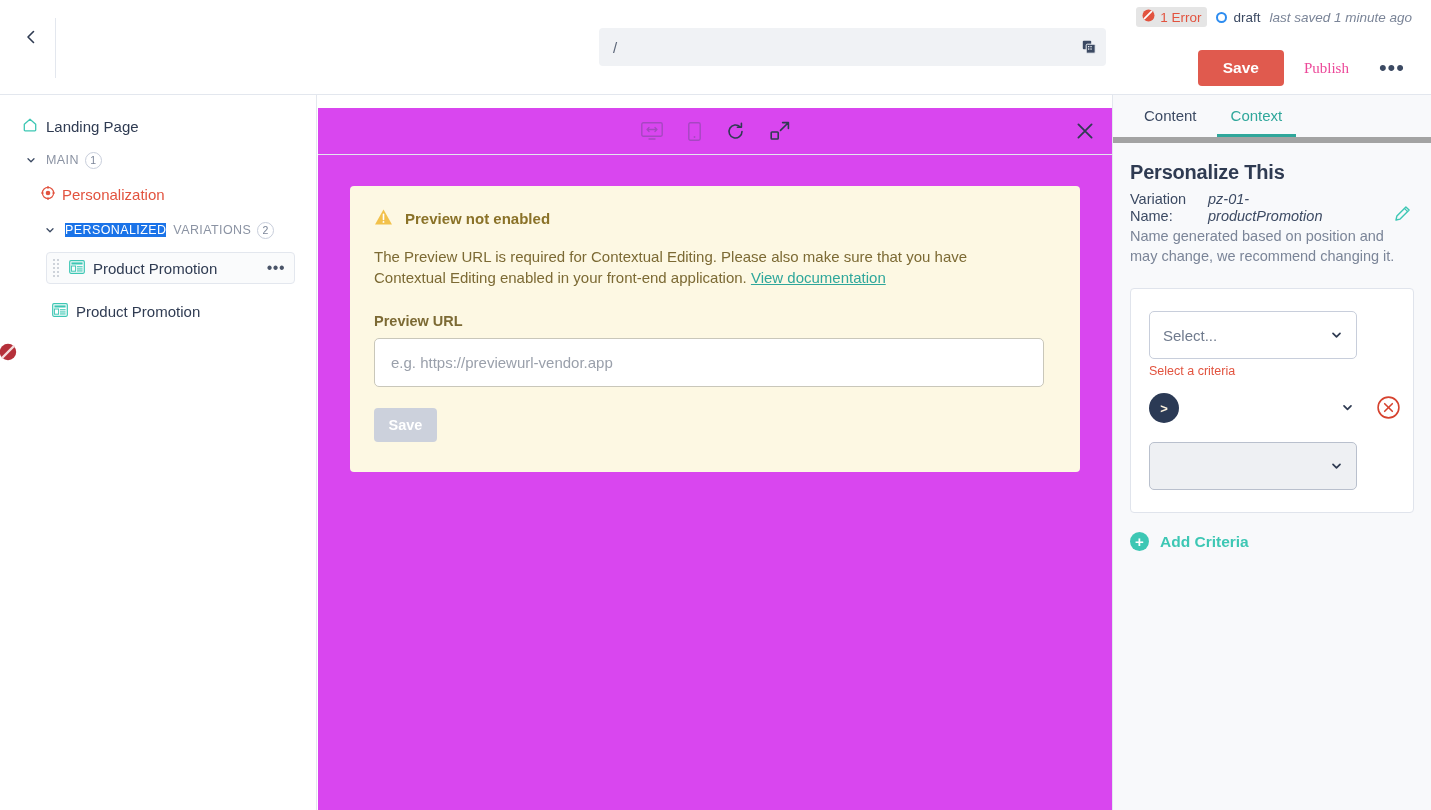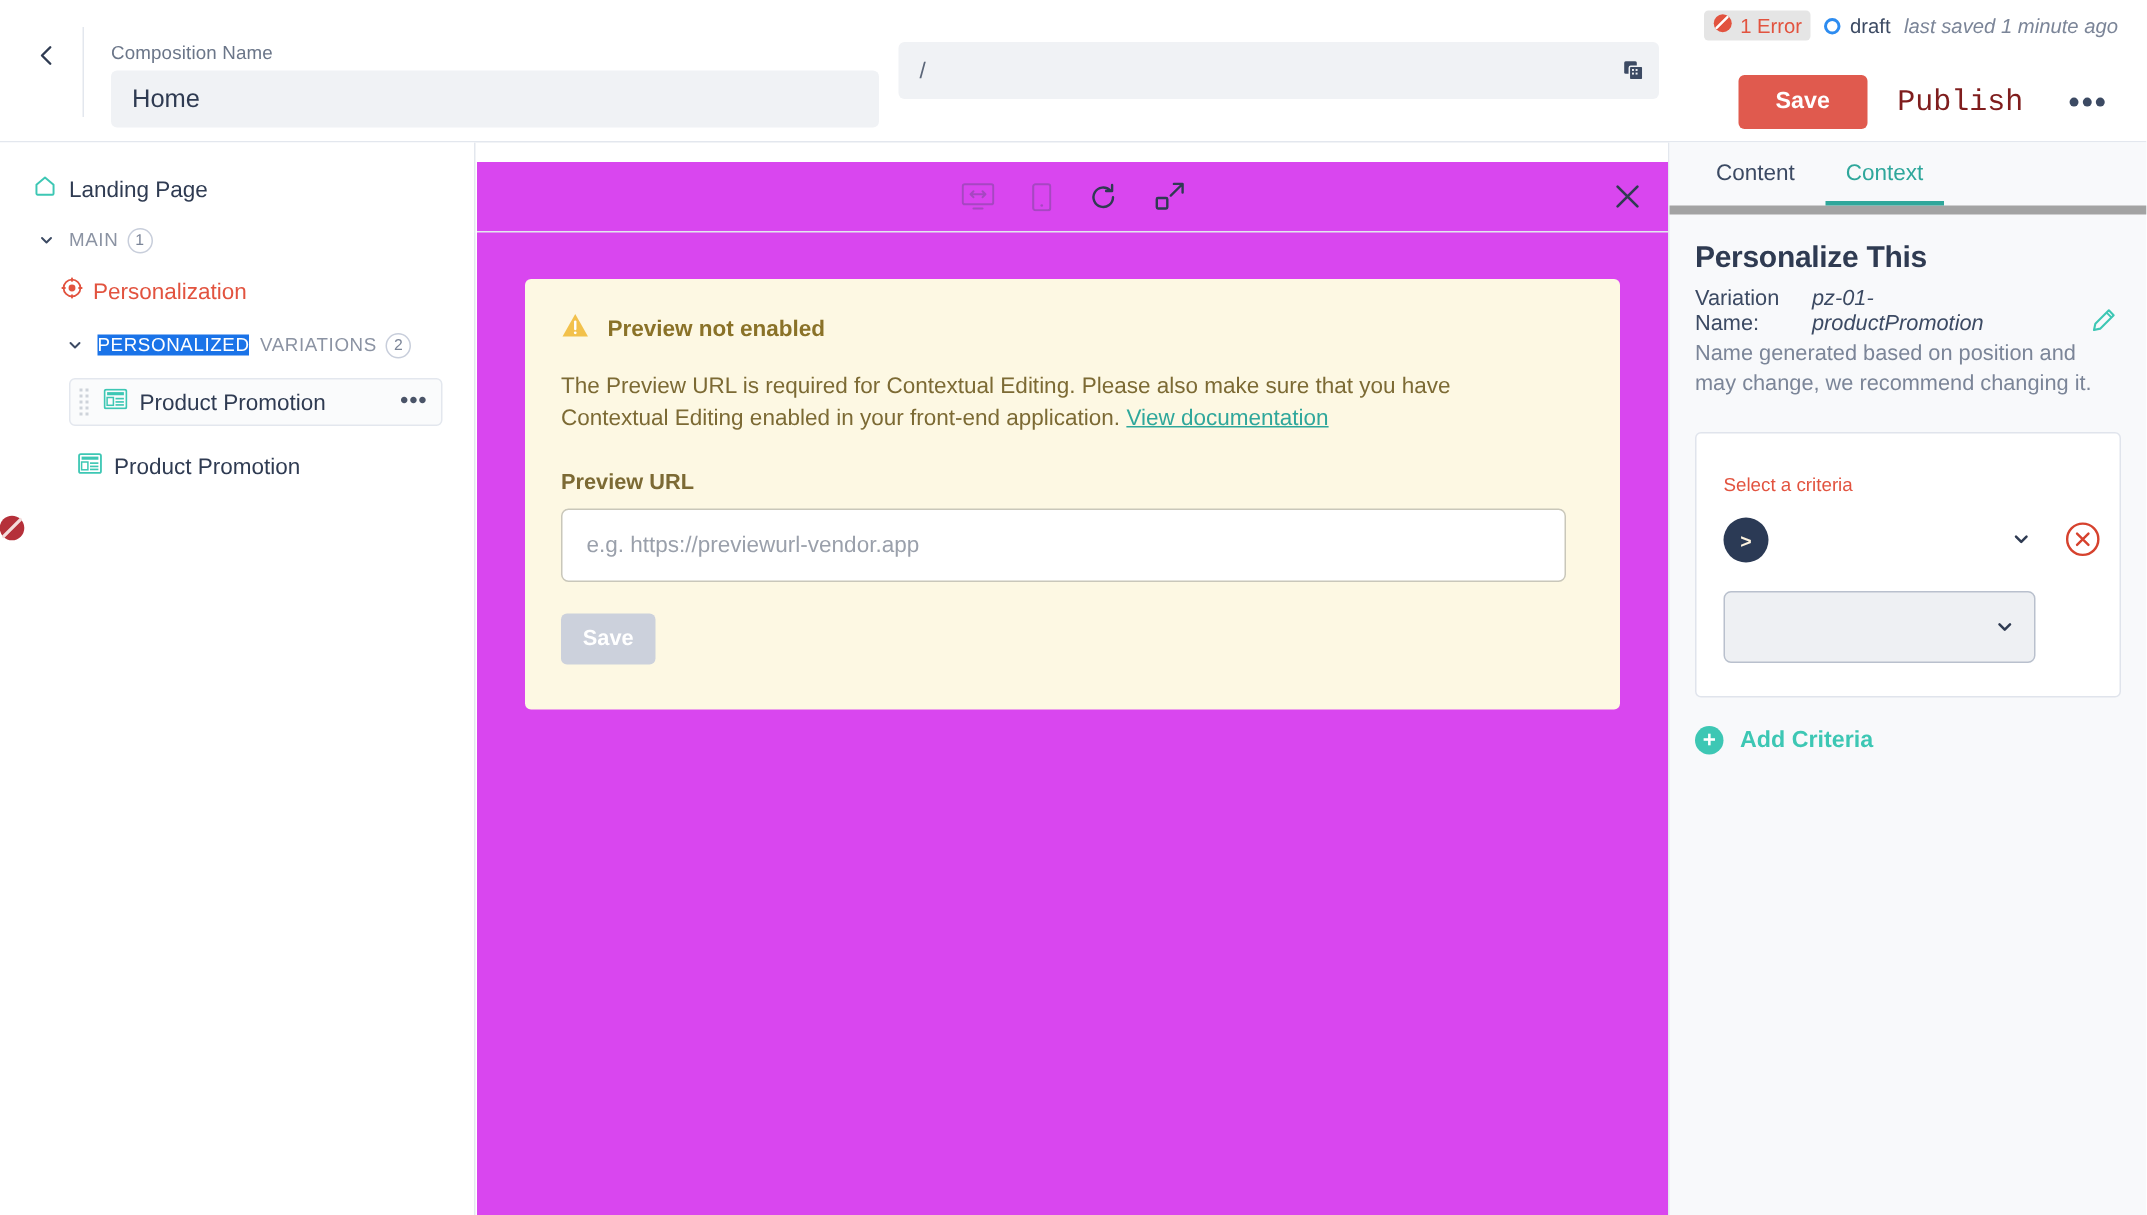--- a/index.html
+++ b/index.html
@@ -59,23 +59,23 @@
   }
   .saved-text { color: #7b8598; font-style: italic; font-size: 13.5px; }
 
   .actions { position: absolute; right: 16px; top: 50px; display: flex; align-items: center; gap: 4px; }
   .btn-save {
     background: #e05a4e; color: #fff; border: none; border-radius: 4px;
     height: 36px; padding: 0 25px; font-size: 15.5px; font-weight: bold;
     cursor: pointer; font-family: inherit;
   }
   .btn-publish {
-    background: transparent; color: #7f1d1d; border: none;
-    height: 36px; padding: 0 16px; font-size: 20px; cursor: default;
-    font-family: Liberation Mono, monospace;
+    background: transparent; color: #ec4899; border: none;
+    height: 36px; padding: 0 16px; font-size: 15px; cursor: default;
+    font-family: Liberation Serif, serif;
   }
   .btn-dots {
     background: transparent; border: none; color: #3c4a63;
     font-size: 22px; line-height: 1; padding: 0 10px; cursor: pointer;
     letter-spacing: 1px;
   }
 
   
   .sidebar {
     position: absolute; left: 0; top: 95px; width: 317px; height: 715px;
@@ -238,26 +238,20 @@
 
     <div class="back-btn">
       <span>
         <svg width="16" height="16" viewBox="0 0 16 16" fill="none">
           <path d="M10.5 2.5L5 8l5.5 5.5" stroke="#2f3b52" stroke-width="1.6" stroke-linecap="round" stroke-linejoin="round"></path>
         </svg>
       </span>
     </div>
     <div class="divider-v"></div>
 
-    <div class="field-group" style="left:74px; top:28px; width:512px;">
-      <span class="field-label">Composition Name</span>
-      <div class="field-box">
-        <span>Home</span>
-      </div>
-    </div>
 
     <div class="field-group" style="left:599px; top:28px; width:507px;">
       <div class="field-box slug">
         <span>/</span>
         <span class="copy-icon">
           <svg width="14" height="14" viewBox="0 0 14 14" fill="none">
             <rect x="0.8" y="0.8" width="8.4" height="8.4" rx="1" fill="#3c4a63"></rect>
             <rect x="4.2" y="4.2" width="9" height="9" rx="1" fill="#3c4a63" stroke="#f0f2f5" stroke-width="1"></rect>
             <rect x="6" y="6" width="1.3" height="1.3" fill="#f0f2f5"></rect>
             <rect x="8.4" y="6" width="1.3" height="1.3" fill="#f0f2f5"></rect>
@@ -463,20 +457,28 @@
             <path d="M11.9 1.9l3.2 3.2-9 9-4.1.9.9-4.1 9-9z" stroke="#3dc7b4" stroke-width="1.4" stroke-linejoin="round"></path>
             <path d="M10.4 3.4l3.2 3.2" stroke="#3dc7b4" stroke-width="1.3"></path>
           </svg>
         </span>
       </div>
 
       <div class="meta-note">Name generated based on position and may change, we recommend changing it.</div>
 
       <div class="criteria-card">
 
+        <div class="sel">
+          <span>Select...</span>
+          <span class="chev">
+            <svg width="13" height="13" viewBox="0 0 13 13" fill="none">
+                <path d="M3 4.8l3.5 3.5L10 4.8" stroke="#2f3b52" stroke-width="1.7" stroke-linecap="round" stroke-linejoin="round"></path>
+              </svg>
+          </span>
+        </div>
         <div class="sel-error">Select a criteria</div>
 
         <div class="op-row">
           <span class="op-badge">&gt;</span>
           <span class="op-chev">
             <svg width="13" height="13" viewBox="0 0 13 13" fill="none">
                 <path d="M3 4.8l3.5 3.5L10 4.8" stroke="#2f3b52" stroke-width="1.7" stroke-linecap="round" stroke-linejoin="round"></path>
               </svg>
           </span>
           <span class="op-remove">

